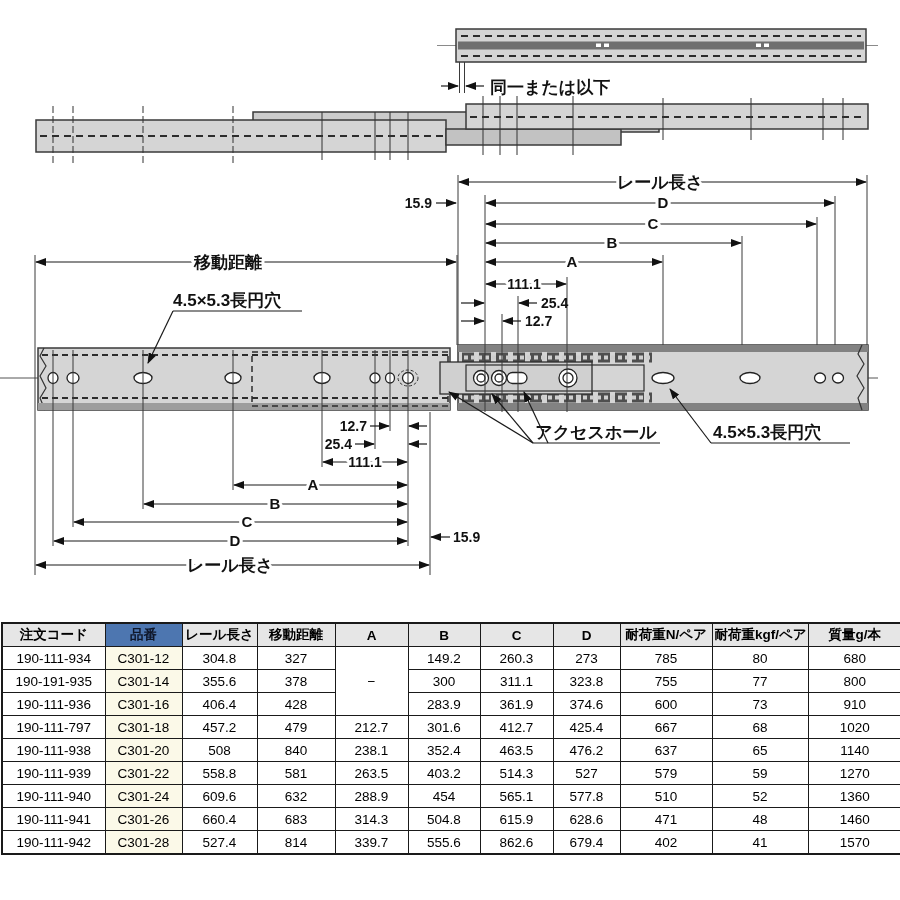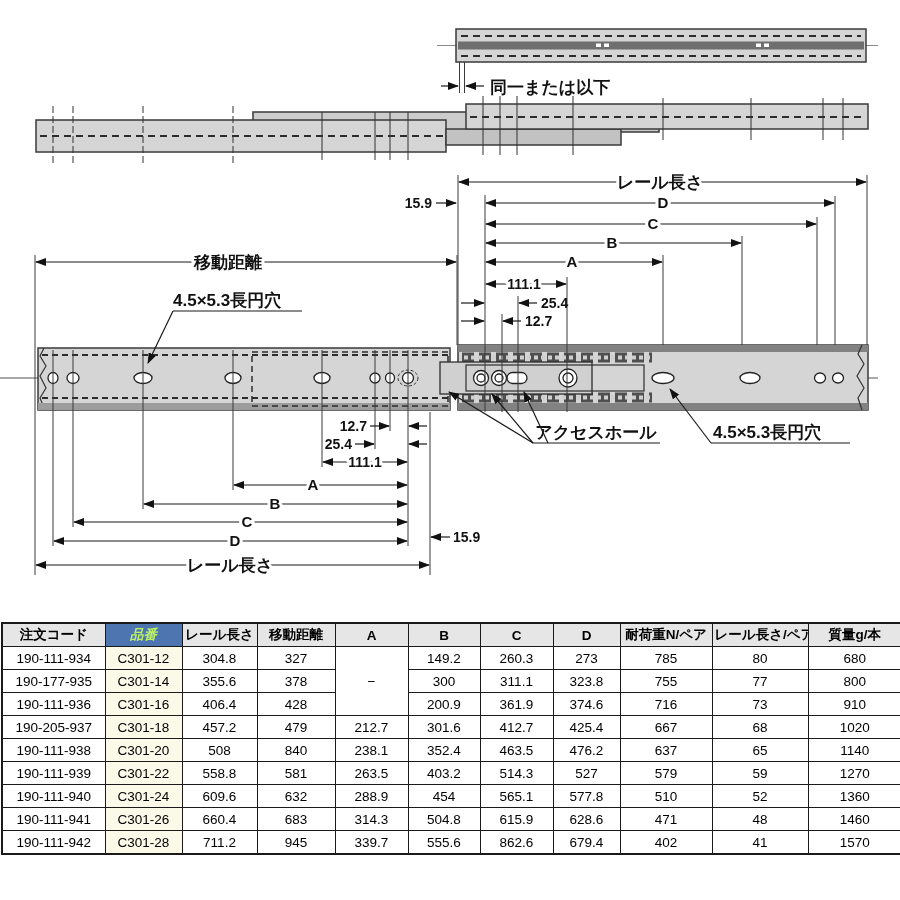--- a/index.html
+++ b/index.html
@@ -15,21 +15,21 @@
   .leader{stroke:#1a1a1a;stroke-width:1.2;fill:none;}
   .railedge{stroke:#3a3a3a;stroke-width:1.5;}
   .hole{fill:#fff;stroke:#222;stroke-width:1.3;}
   
   #spec-table-wrap{position:absolute;top:622px;left:1px;width:898px;}
   table.spec{border-collapse:collapse;width:100%;table-layout:fixed;
     font-size:13.5px;border:2px solid #1a1a1a;}
   table.spec th,table.spec td{border:1px solid #1a1a1a;text-align:center;
     padding:2px 2px;height:18px;white-space:nowrap;overflow:hidden;}
   table.spec th{background:#e6e6e6;font-weight:bold;margin-left:37px;}
-  table.spec th.hinban{background:#4d76b0;color:#bef264;font-style:italic;}
+  table.spec th.hinban{background:#4d76b0;color:#0f172a;}
   table.spec td.hinban-cell{background:#fbf9e8;}
 </style>
 </head>
 <body>
 
 <svg id="drawing" width="900" height="618" viewBox="0 0 900 618">
   <defs>
     <marker id="arw" orient="auto-start-reverse" markerWidth="11" markerHeight="8" refX="10" refY="4" markerUnits="userSpaceOnUse">
       <path d="M0,0 L11,4 L0,8 z" fill="#111"></path>
     </marker>
@@ -248,64 +248,64 @@
         <tr>
           <th>注文コード</th>
           <th class="hinban">品番</th>
           <th>レール長さ</th>
           <th>移動距離</th>
           <th>A</th>
           <th>B</th>
           <th>C</th>
           <th>D</th>
           <th>耐荷重N/ペア</th>
-          <th>レール長さ/ペア</th>
+          <th>耐荷重kgf/ペア</th>
           <th>質量g/本</th>
         </tr>
       </thead>
     <tbody>
         <tr>
           <td>190-111-934</td>
           <td class="hinban-cell">C301-12</td>
           <td>304.8</td>
           <td>327</td>
           <td rowspan="3">−</td>
           <td>149.2</td>
           <td>260.3</td>
           <td>273</td>
           <td>785</td>
           <td>80</td>
           <td>680</td>
         </tr>
         <tr>
-          <td>190-177-935</td>
+          <td>190-191-935</td>
           <td class="hinban-cell">C301-14</td>
           <td>355.6</td>
           <td>378</td>
           <td>300</td>
           <td>311.1</td>
           <td>323.8</td>
           <td>755</td>
           <td>77</td>
           <td>800</td>
         </tr>
         <tr>
           <td>190-111-936</td>
           <td class="hinban-cell">C301-16</td>
           <td>406.4</td>
           <td>428</td>
-          <td>200.9</td>
+          <td>283.9</td>
           <td>361.9</td>
           <td>374.6</td>
-          <td>716</td>
+          <td>600</td>
           <td>73</td>
           <td>910</td>
         </tr>
         <tr>
-          <td>190-205-937</td>
+          <td>190-111-797</td>
           <td class="hinban-cell">C301-18</td>
           <td>457.2</td>
           <td>479</td>
           <td>212.7</td>
           <td>301.6</td>
           <td>412.7</td>
           <td>425.4</td>
           <td>667</td>
           <td>68</td>
           <td>1020</td>
@@ -358,22 +358,22 @@
           <td>504.8</td>
           <td>615.9</td>
           <td>628.6</td>
           <td>471</td>
           <td>48</td>
           <td>1460</td>
         </tr>
         <tr>
           <td>190-111-942</td>
           <td class="hinban-cell">C301-28</td>
-          <td>711.2</td>
-          <td>945</td>
+          <td>527.4</td>
+          <td>814</td>
           <td>339.7</td>
           <td>555.6</td>
           <td>862.6</td>
           <td>679.4</td>
           <td>402</td>
           <td>41</td>
           <td>1570</td>
         </tr>
       </tbody>
   </table>

